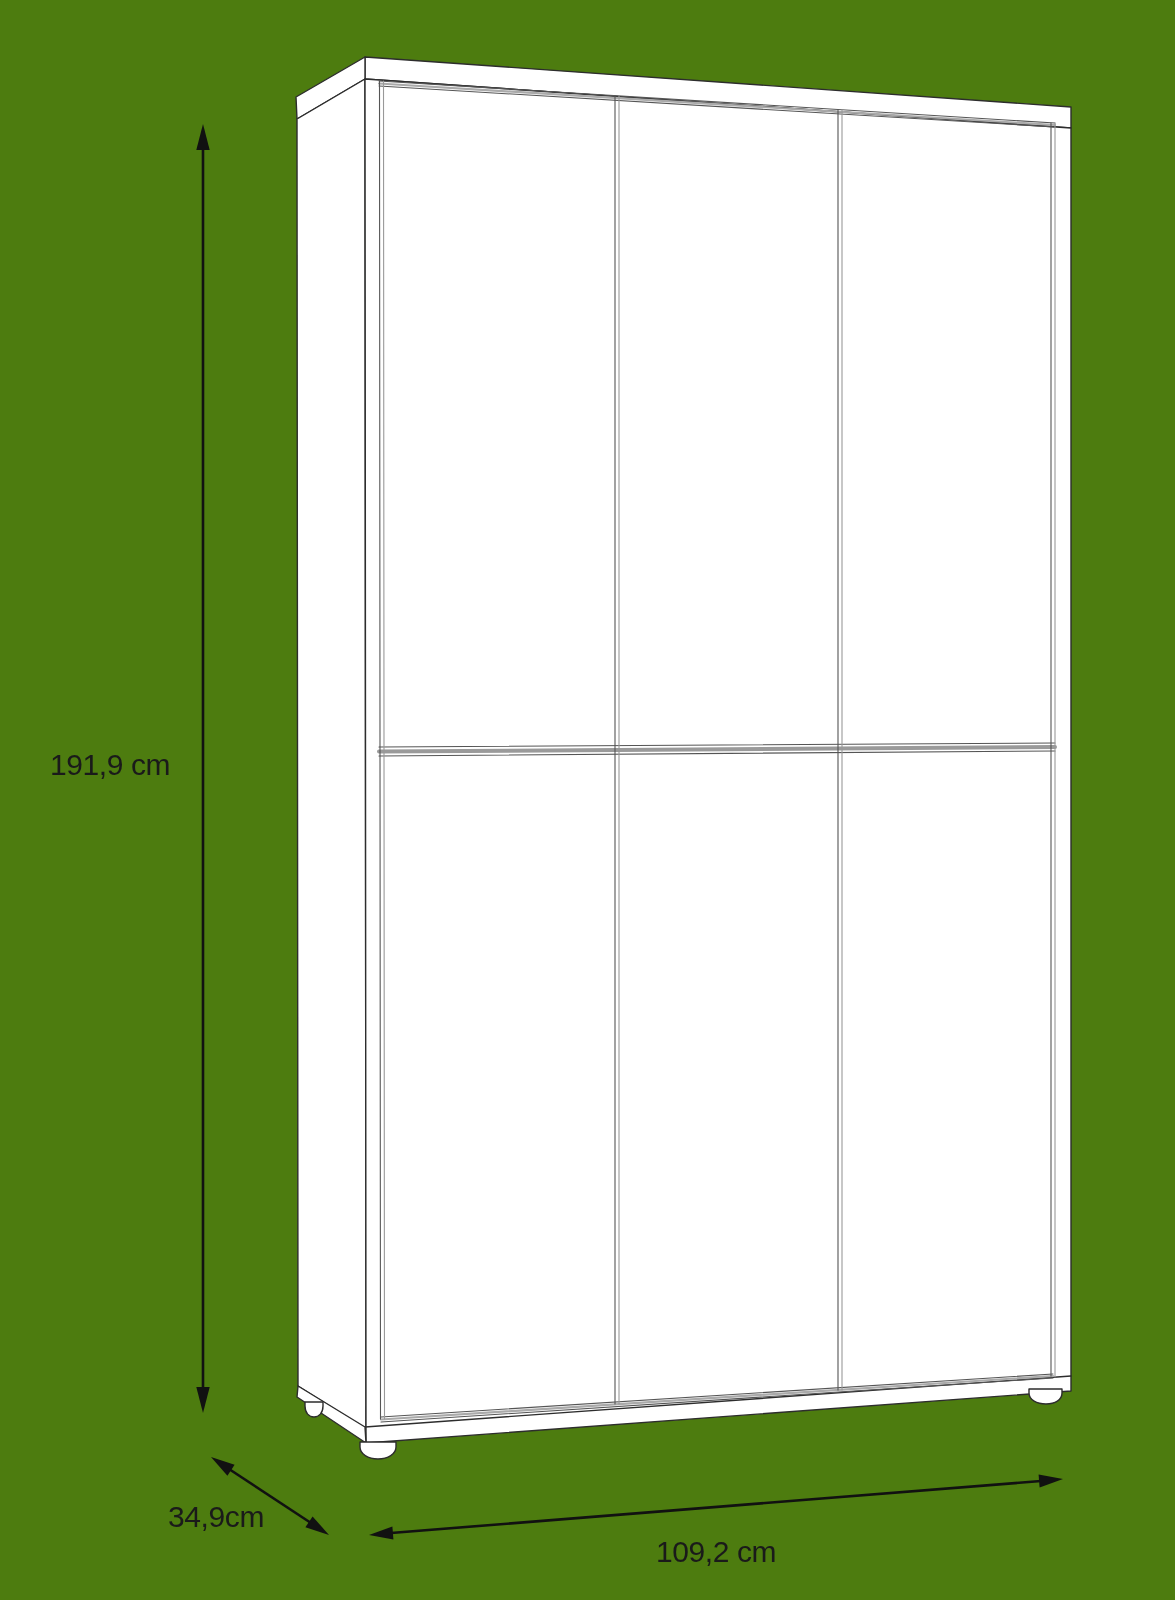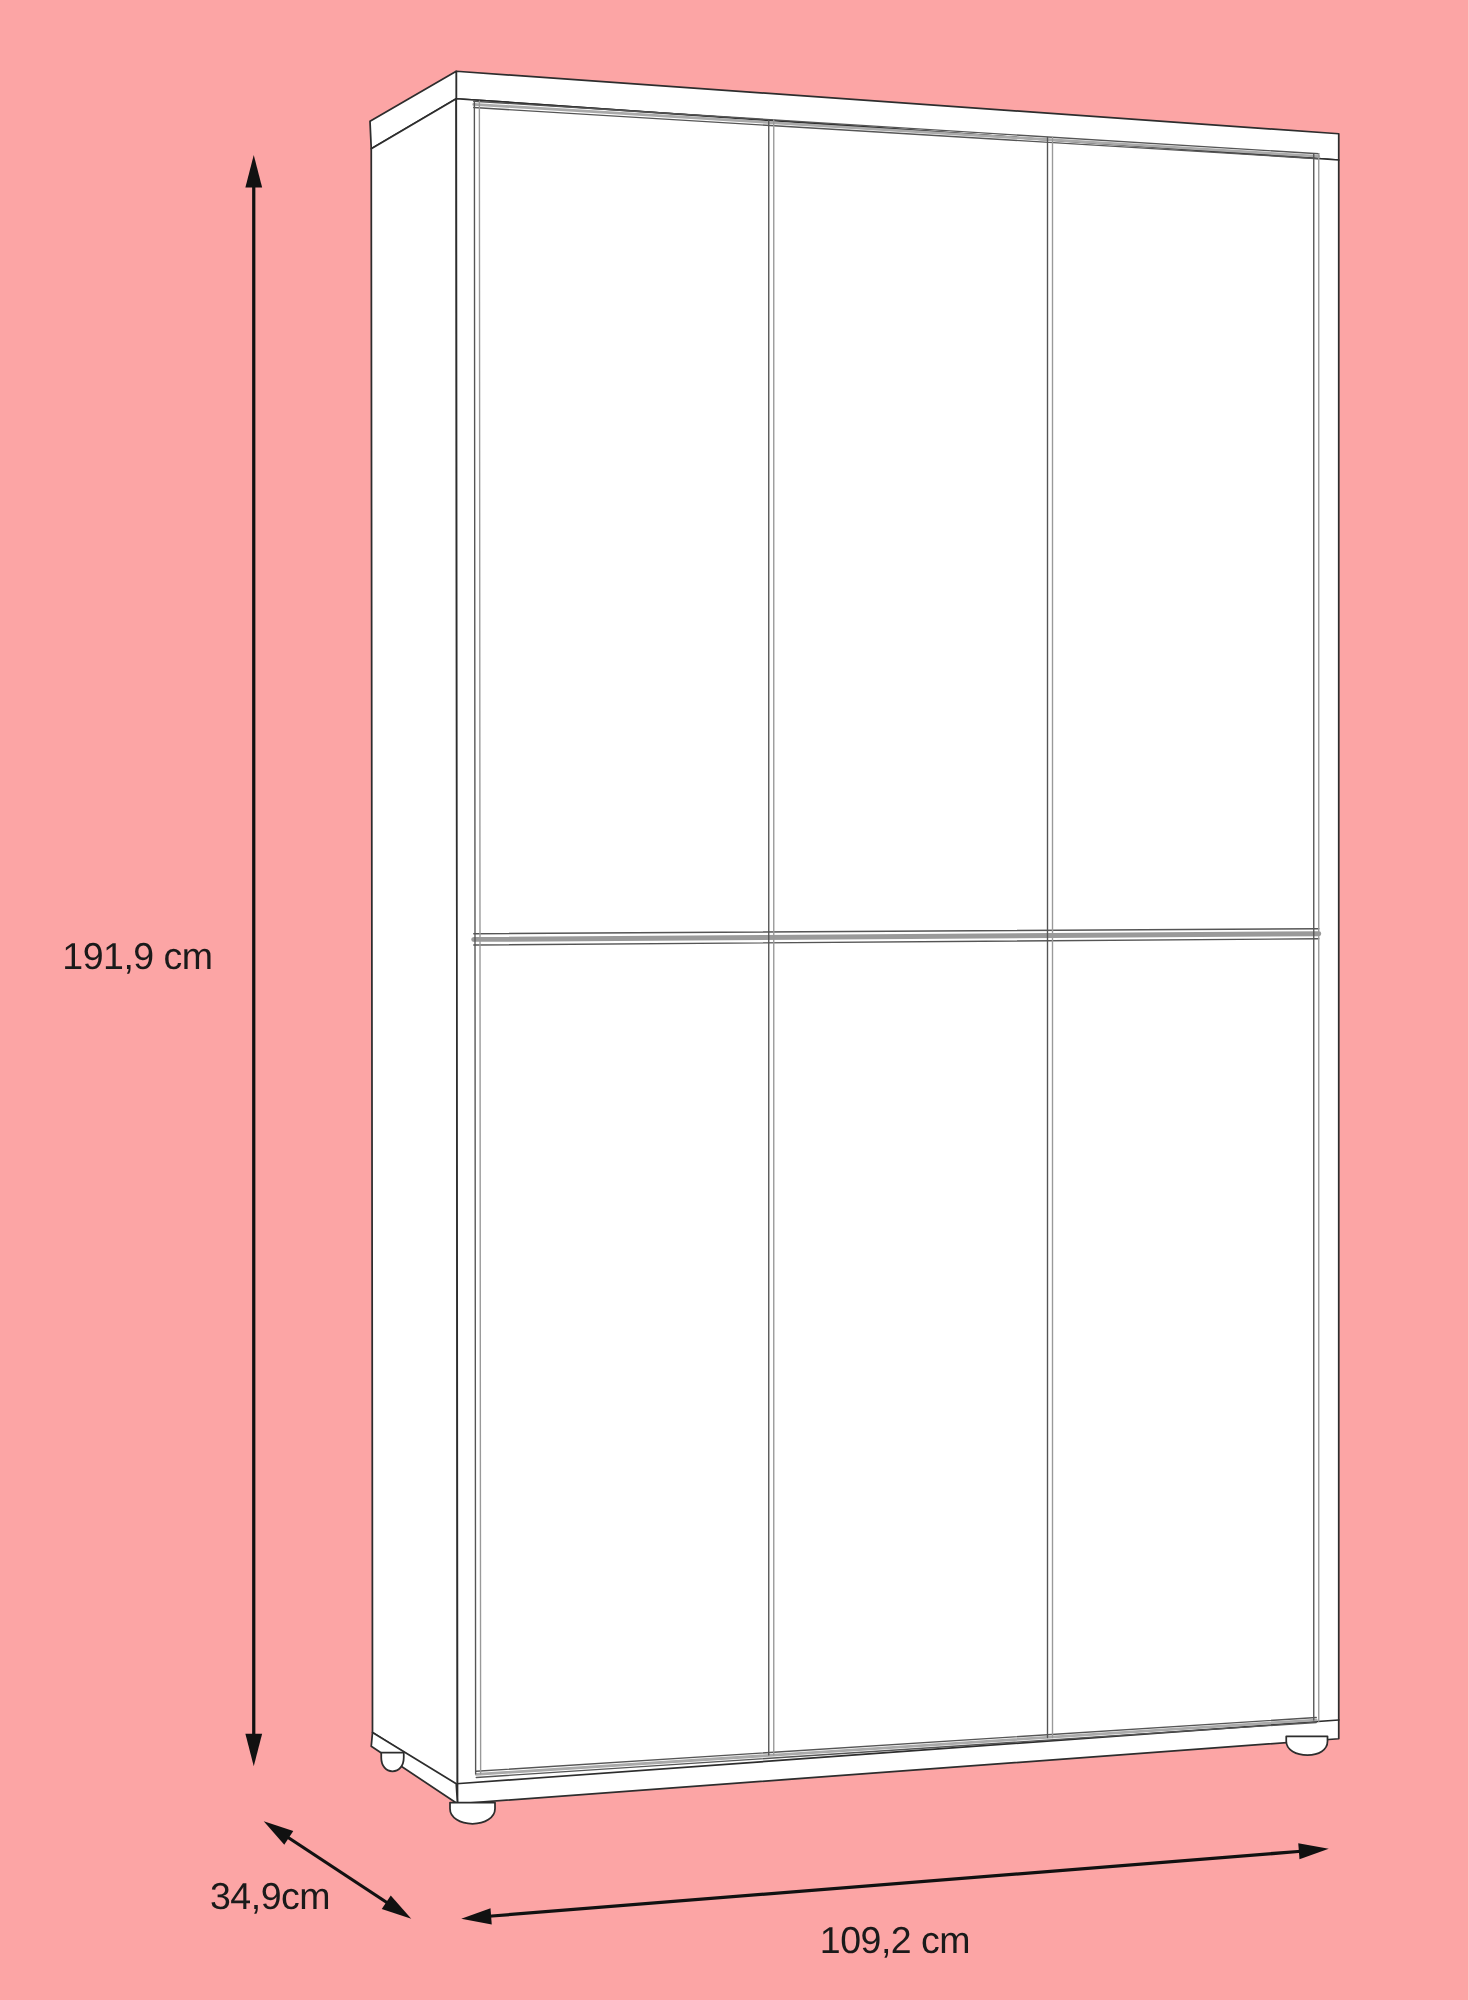--- a/index.html
+++ b/index.html
@@ -1,20 +1,20 @@
 <!DOCTYPE html>
 <html><head>
 <meta charset="utf-8">
 <style>
   html,body{margin:0;padding:0;background:#ffffff;}
   .stage{
     position:relative;
     width:1175px;
     height:1600px;
-    background:#fca5a5;
+    background:#4d7c0f;
     overflow:hidden;
   }
   .stage svg{display:block;width:1175px;height:1600px;}
   .dim-label{
     font-family:"Liberation Sans",sans-serif;
     font-size:30px;
     letter-spacing:-0.4px;
     fill:#1a1a1a;
   }
 </style>

